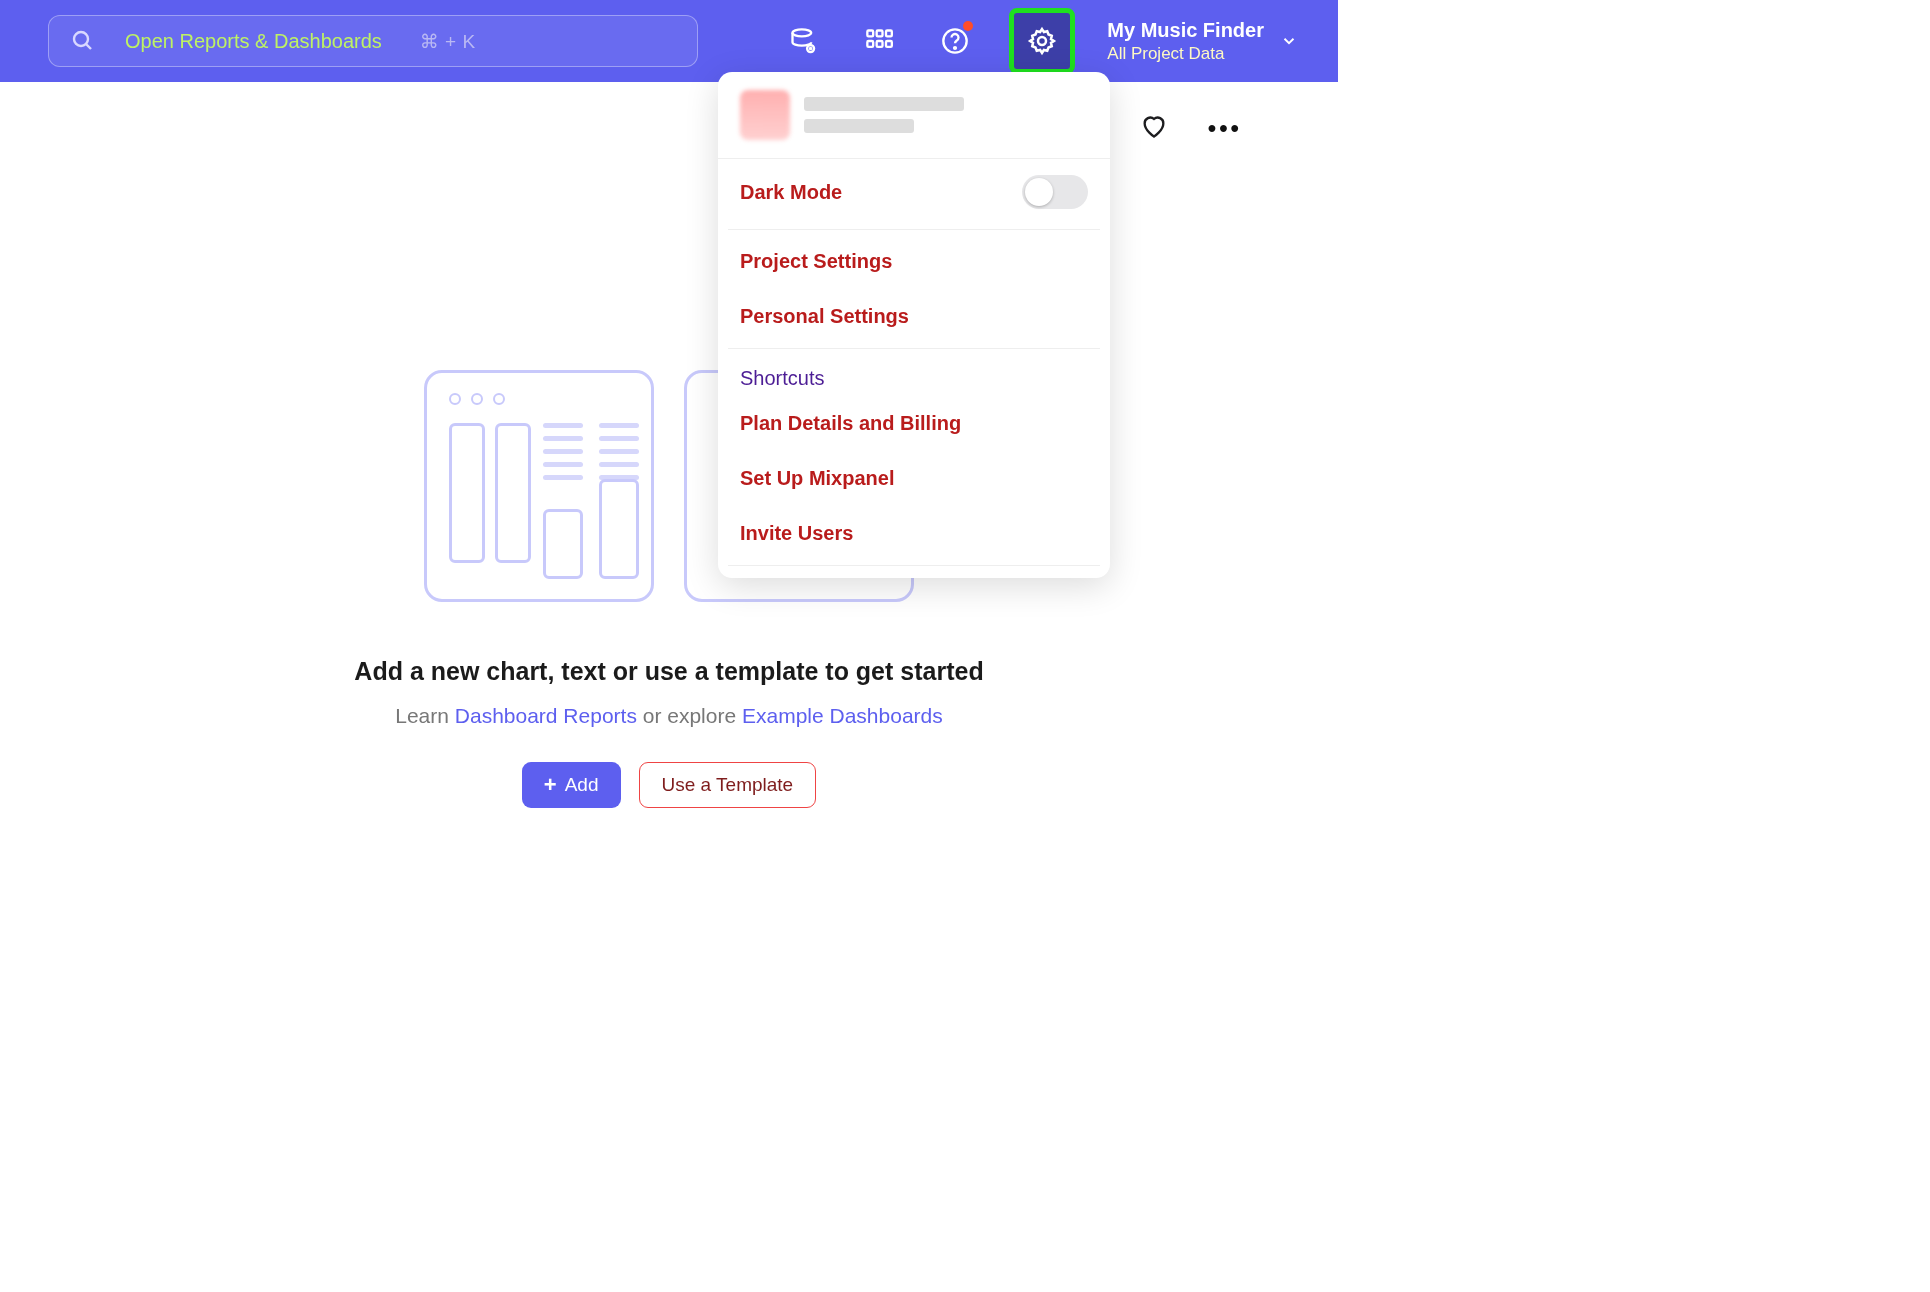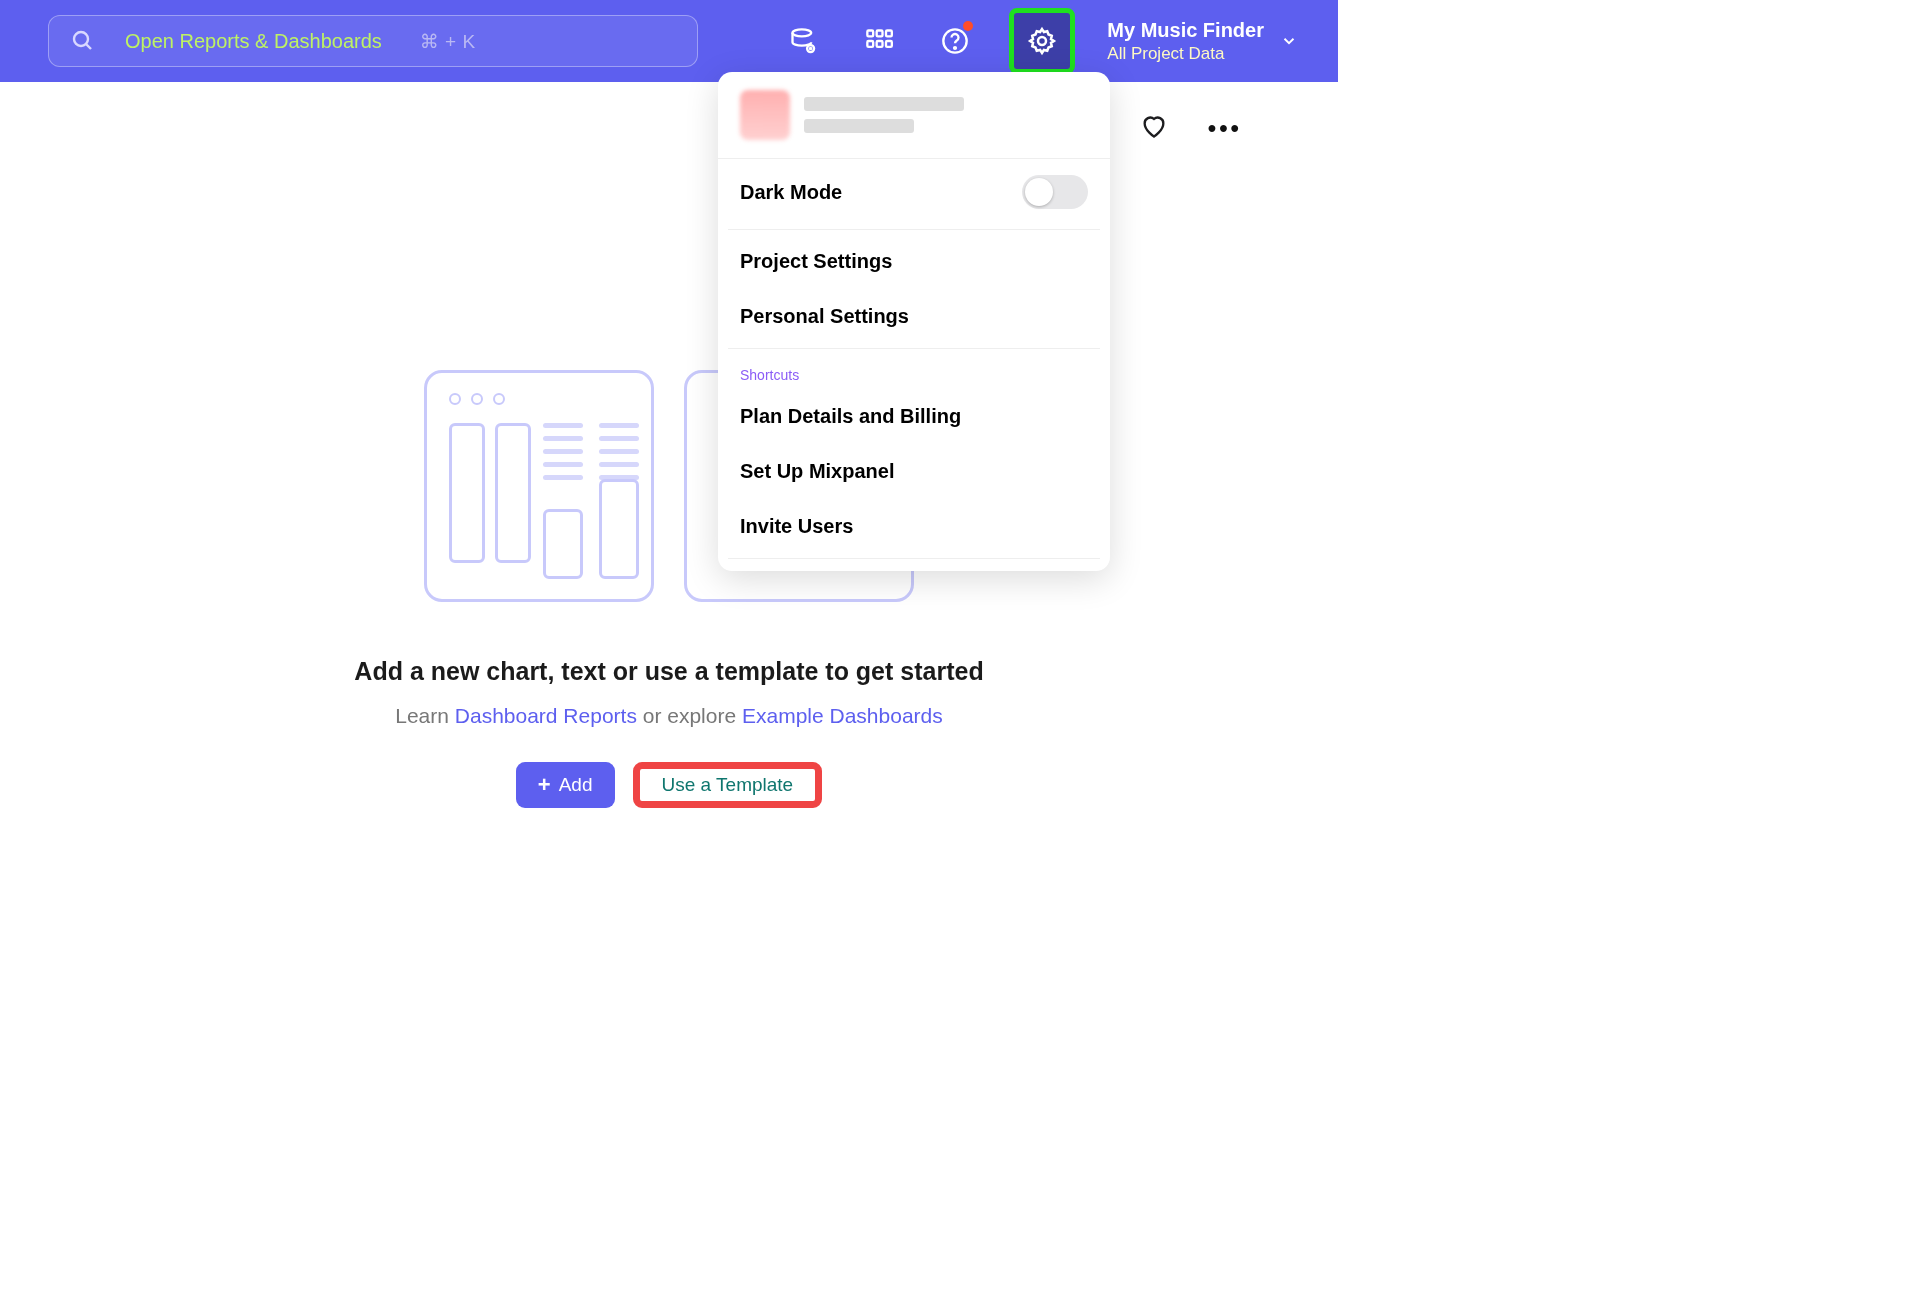--- a/index.html
+++ b/index.html
@@ -105,21 +105,21 @@
     position:absolute; top:50%; left:50%; transform:translate(-50%,-50%);
     width:92px; height:92px; border:3px solid #c8c9fb; border-radius:50%;
     display:flex; align-items:center; justify-content:center; color:#c8c9fb; font-size:50px; font-weight:300;
   }
   .empty-heading { font-size:25px; font-weight:700; color:#1b1b1b; margin-bottom:18px;}
   .empty-sub { font-size:21px; color:#777; margin-bottom:34px;}
   .empty-sub a { color:#5D5FEF; text-decoration:none; font-weight:500;}
   .empty-buttons { display:flex; justify-content:center; gap:18px;}
   .btn { height:46px; padding:0 22px; border-radius:9px; font-size:19px; font-weight:500; display:flex; align-items:center; gap:8px; cursor:pointer;}
   .btn-primary { background:#5D5FEF; color:#fff; border:none;}
-  .btn-secondary { background:#fff; color:#0f766e; border:7px solid #ef4444;}
+  .btn-secondary { background:#fff; color:#7f1d1d; border:1px solid #ef4444;}
   .plus-sign { font-size:22px; font-weight:600;}
 
   
   .settings-menu {
     position:absolute;
     top:72px;
     left:718px;
     width:392px;
     background:#fff;
     border-radius:14px;
@@ -138,34 +138,34 @@
     filter: blur(2px);
     opacity:0.7;
   }
   .name-blur {
     display:flex; flex-direction:column; gap:8px;
   }
   .name-blur span { background:#ddd; border-radius:3px; height:14px;}
   .nb1{width:160px;} .nb2{width:110px;}
   .menu-item, .menu-toggle-row {
     padding:16px 22px;
-    font-size:20px; font-weight:600; color:#000000;
+    font-size:20px; font-weight:600; color:#b91c1c;
     display:flex; align-items:center; justify-content:space-between;
     cursor:pointer;
   }
   .menu-divider { height:1px; background:#eee; margin:4px 10px;}
   .menu-item.highlighted {
     background:#eeefff;
     color:#5D5FEF;
     outline:5px solid #1fe01f;
     outline-offset:-3px;
   }
   .menu-section-label {
     padding:14px 34px 6px 22px;
-    font-size:14px; font-weight:500; color:#8b5cf6;
+    font-size:20px; font-weight:500; color:#4c1d95;
   }
   .toggle {
     width:66px; height:34px; background:#e7e7e9; border-radius:20px; position:relative;
   }
   .toggle::after{
     content:""; position:absolute; top:3px; left:3px; width:28px; height:28px;
     background:#fff; border-radius:50%; box-shadow:0 1px 3px rgba(0,0,0,0.25);
   }
 </style>
 </head>

